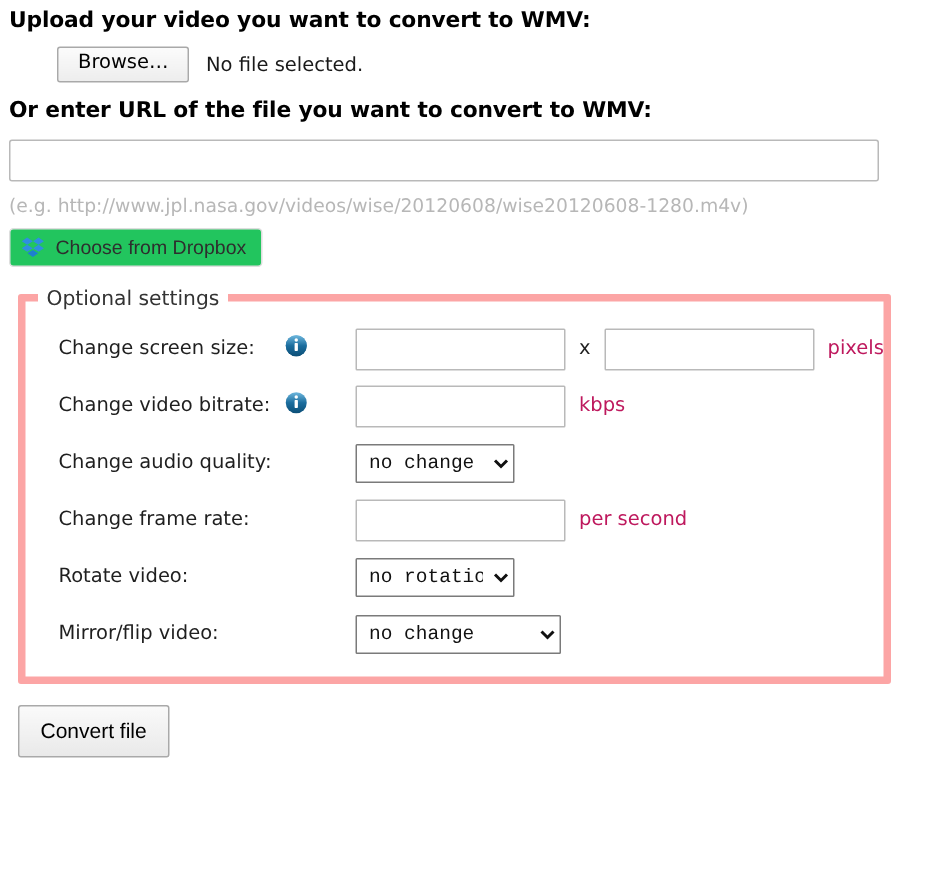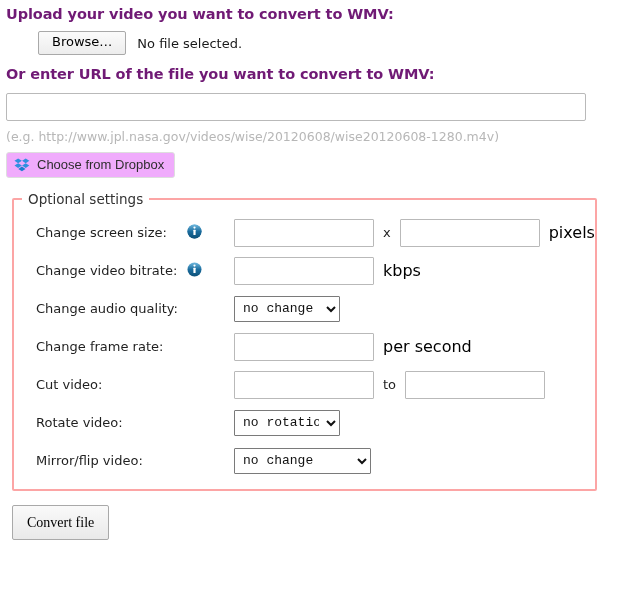--- a/index.html
+++ b/index.html
@@ -14,21 +14,21 @@
     font-family: "DejaVu Sans", "Liberation Sans", sans-serif;
     font-size: 13px;
     color: #222222;
     -webkit-font-smoothing: antialiased;
   }
 
   .page { padding: 0 6px; box-sizing: border-box; width: 628px; }
 
   
   .heading {
-    color: #701a75;
+    color: #000000;
     font-weight: bold;
     font-size: 14.5px;
     letter-spacing: -0.1px;
     margin: 0;
     padding: 0;
     line-height: 1.2;
   }
   .h-upload  { padding-top: 6px; }
   .h-url     { padding-top: 11px; }
   .h-cloud   { padding-top: 10px; }
@@ -78,34 +78,34 @@
     color: #b7b7b7;
     line-height: 1.2;
   }
 
   
   .dropbox-btn {
     display: inline-flex;
     align-items: center;
     gap: 7px;
     margin-top: 8px;
-    background: #f0abfc;
+    background: #22c55e;
     border: 1px solid #dedede;
     border-radius: 3px;
     padding: 4px 10px 4px 7px;
     font-size: 13px;
     color: #2e2e2e;
     cursor: pointer;
   }
   .dropbox-btn svg { display: block; }
 
   
   .fieldset {
     margin: 13px 0 0 6px;
-    border: 2px solid #fca5a5;
+    border: 5px solid #fca5a5;
     border-radius: 2px;
     padding: 4px 0 14px 0;
     width: 529px;
     box-sizing: border-box;
   }
   .fieldset > legend {
     font-size: 13.5px;
     color: #333;
     padding: 0 6px;
     margin-left: 8px;
@@ -145,22 +145,22 @@
     border-radius: 1px;
     background: #fff;
     font-family: "DejaVu Sans", "Liberation Sans", sans-serif;
     font-size: 13px;
     padding: 2px 5px;
     outline: none;
   }
   .tbox-w { width: 140px; }
 
   .unit {
-    font-size: 16px;
-    color: #000000;
+    font-size: 13px;
+    color: #be185d;
     margin-left: 9px;
     text-align: right;
   }
   .sep {
     font-size: 13px;
     color: #1f1f1f;
     margin: 0 9px;
   }
 
   select.sel {
@@ -187,21 +187,21 @@
     margin: -3px 0 8px 0;
   }
 
   
   .convert-row {
     display: flex;
     align-items: flex-start;
     margin: 14px 0 0 6px;
   }
   .convert-btn {
-    font-family: Liberation Serif, serif;
+    font-family: Liberation Sans, sans-serif;
     font-size: 14px;
     color: #000;
     background: linear-gradient(#fafafa, #e9e9e9);
     border: 1px solid #a9a9a9;
     border-radius: 2px;
     padding: 9px 14px;
     cursor: pointer;
     line-height: 1.1;
   }
   .confirm {
@@ -313,27 +313,20 @@
         </select>
       </div>
 
       <div class="srow">
         <div class="slabel">Change frame rate:</div>
         <div class="sinfo-spacer"></div>
         <input class="tbox tbox-w" type="text" style="">
         <span class="unit">per second</span>
       </div>
 
-      <div class="srow">
-        <div class="slabel">Cut video:</div>
-        <div class="sinfo-spacer"></div>
-        <input class="tbox tbox-w" type="text" style="">
-        <span class="sep">to</span>
-        <input class="tbox tbox-w" type="text" style="">
-      </div>
 
 
       <div class="srow">
         <div class="slabel">Rotate video:</div>
         <div class="sinfo-spacer"></div>
         <select class="sel sel-narrow">
           <option>no rotation</option>
         </select>
       </div>
 

